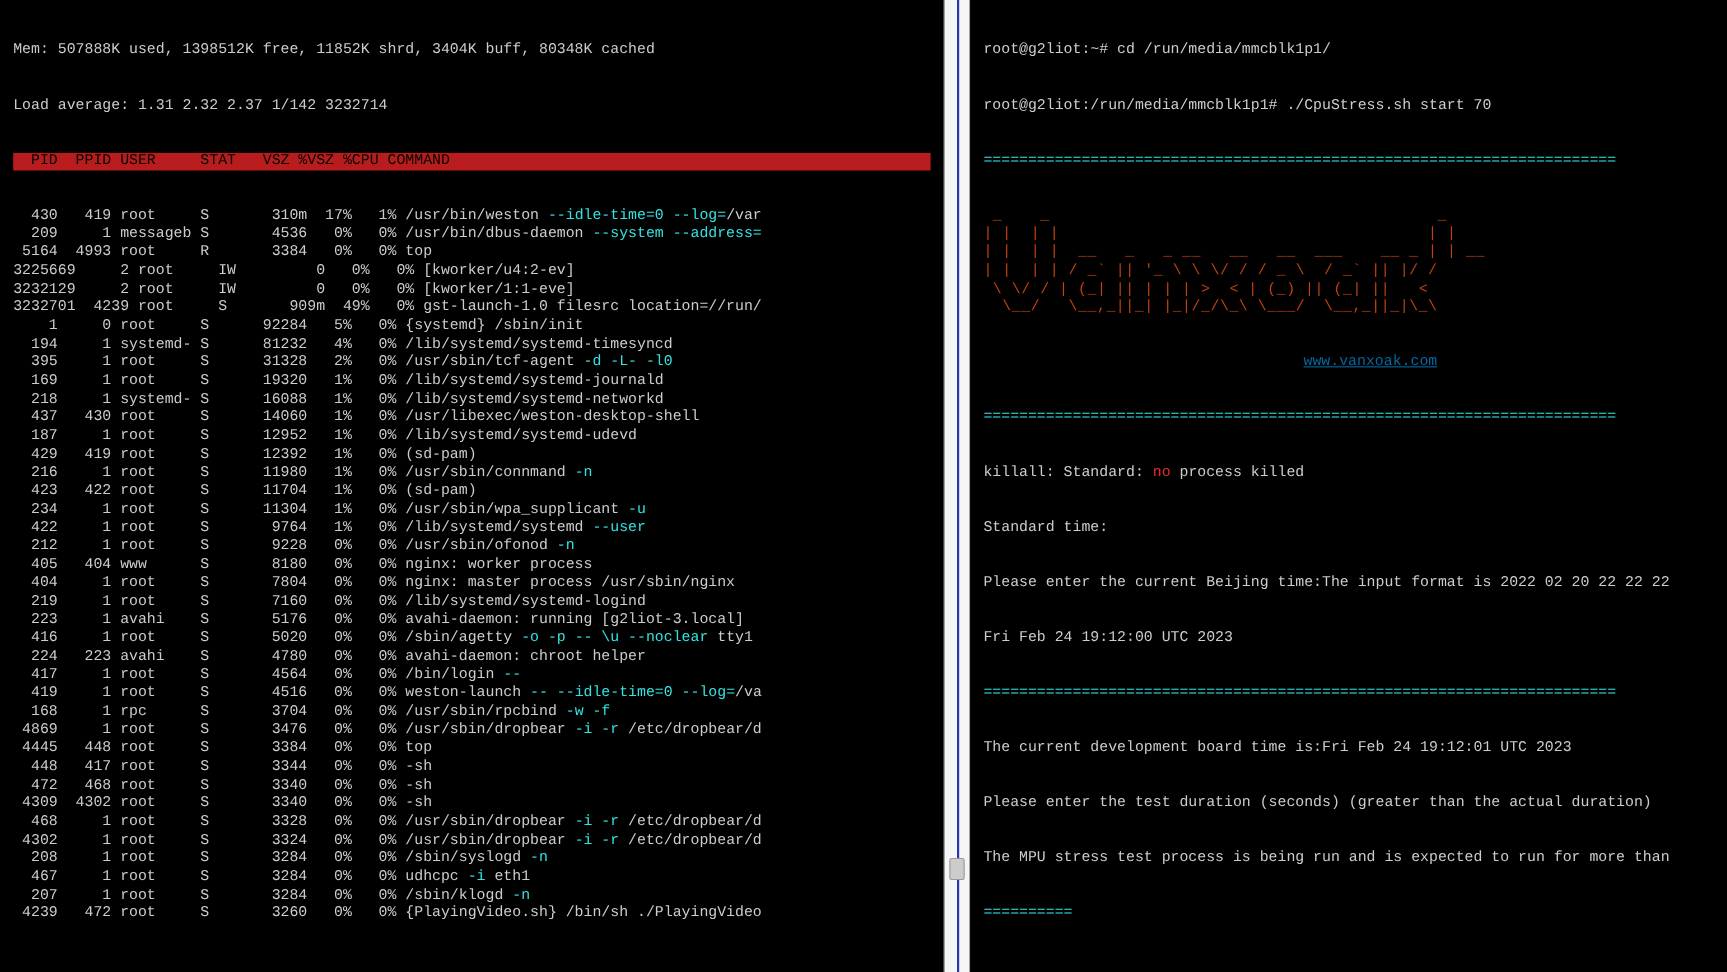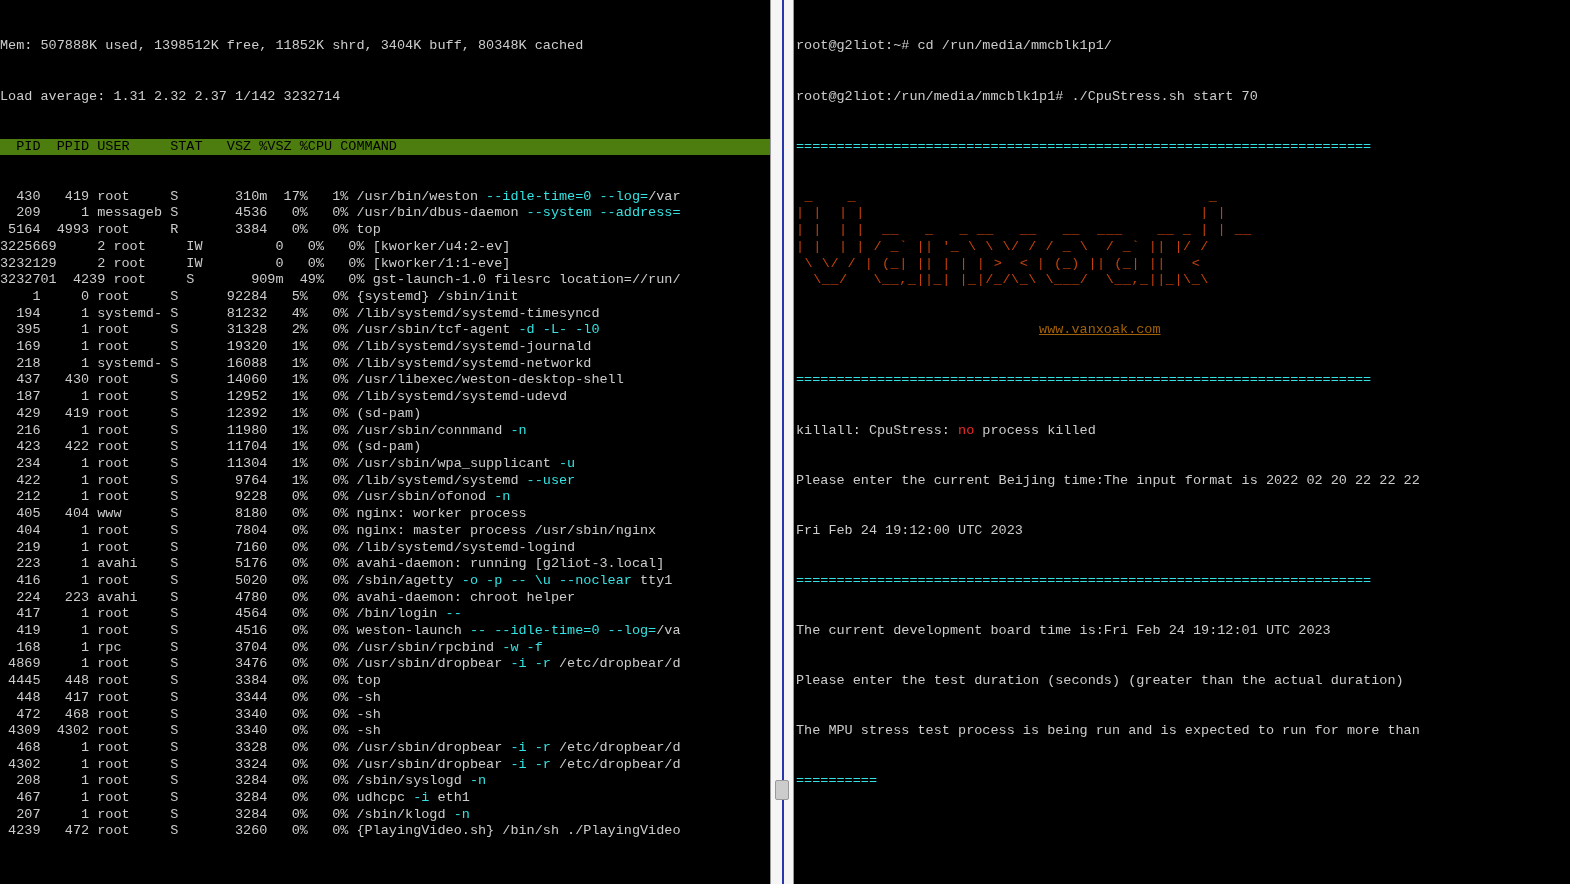--- a/index.html
+++ b/index.html
@@ -14,48 +14,48 @@
     overflow: hidden;
     display: flex;
     white-space: pre;
   }
   .pane {
     background: #000;
     height: 100%;
     overflow: hidden;
     position: relative;
   }
-  #left-pane { width: 770px; padding: 5px 0; }
+  #left-pane { width: 858px; padding: 5px 12px; }
   #divider-col {
     width: 24px;
     background: #f5f5f5;
     border-left: 1px solid #999;
     border-right: 1px solid #999;
     height: 100%;
     position: relative;
   }
   #scrollbar-thumb {
     position: absolute;
     left: 4px; right: 4px;
     top: 780px; height: 20px;
     background: #ccc;
     border: 1px solid #999;
     border-radius: 2px;
   }
   #vline {
     position:absolute; left:11px; width:2px; top:0; bottom:0;
     background:#2a36ac;
   }
-  #right-pane { flex: 1; padding: 5px 2px; }
+  #right-pane { flex: 1; padding: 5px 12px; }
   .cyan { color: #34e2e2; }
   .red { color: #ef2929; margin-top: 44px; }
-  .inv { background: #4d7c0f; color: #000; }
+  .inv { background: #b91c1c; color: #000; }
   .line { display:block; }
   #ascii { color:#c2410c; letter-spacing:0.5px;}
-  #url { color:#a16207; text-decoration:underline; }
+  #url { color:#0369a1; text-decoration:underline;margin-left:48px; }
 </style>
 </head>
 <body>
 
 
 
 <div id="left-pane" class="pane">
   <span class="line">Mem: 507888K used, 1398512K free, 11852K shrd, 3404K buff, 80348K cached</span>
   <span class="line">Load average: 1.31 2.32 2.37 1/142 3232714</span>
   <span class="line inv">  PID  PPID USER     STAT   VSZ %VSZ %CPU COMMAND</span>
@@ -72,21 +72,22 @@
   <span class="line">root@g2liot:/run/media/mmcblk1p1# ./CpuStress.sh start 70</span>
   <span class="line cyan">=======================================================================</span>
   <span class="line" id="ascii"> _    _                                         _    
 | |  | |                                       | |   
 | |  | |  __   _   _ __   __   __  ___    __ _ | | __
 | |  | | / _` || '_ \ \ \/ / / _ \  / _` || |/ /
  \ \/ / | (_| || | | | &gt;  &lt; | (_) || (_| ||   &lt; 
   \__/   \__,_||_| |_|/_/\_\ \___/  \__,_||_|\_\</span>
   <span class="line"><span>                              </span><span id="url">www.vanxoak.com</span></span>
   <span class="line cyan">=======================================================================</span>
-  <span class="line"><span>killall: CpuStress: </span><span class="red">no</span><span> process killed</span></span>
+  <span class="line"><span>killall: Standard: </span><span class="red">no</span><span> process killed</span></span>
+  <span class="line">Standard time:</span>
   <span class="line">Please enter the current Beijing time:The input format is 2022 02 20 22 22 22</span>
   <span class="line">Fri Feb 24 19:12:00 UTC 2023</span>
   <span class="line cyan">=======================================================================</span>
   <span class="line">The current development board time is:Fri Feb 24 19:12:01 UTC 2023</span>
   <span class="line">Please enter the test duration (seconds) (greater than the actual duration)</span>
   <span class="line">The MPU stress test process is being run and is expected to run for more than</span>
   <span class="line cyan">==========</span>
   
   
   

